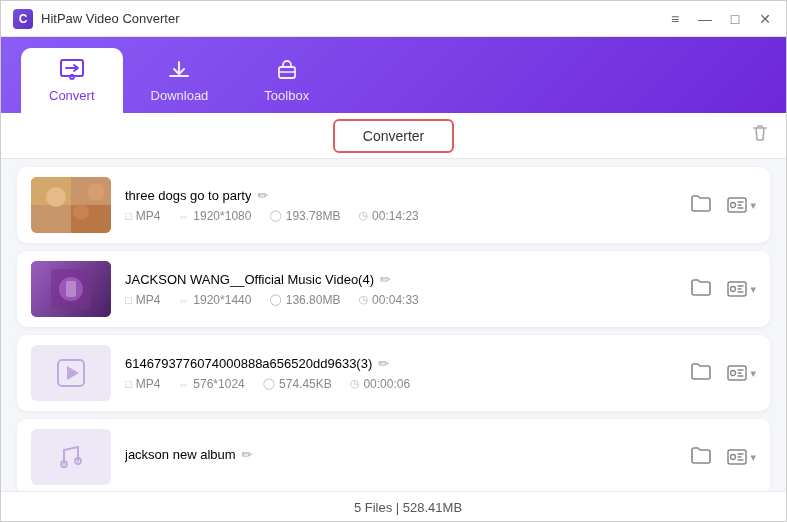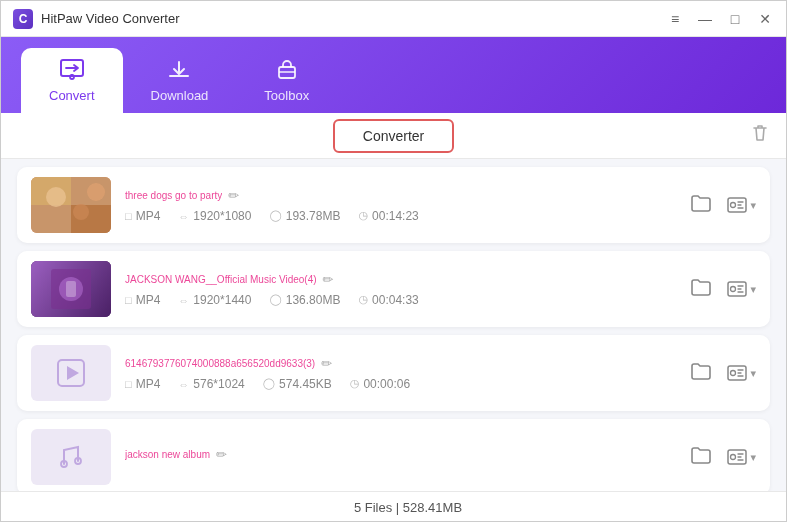--- a/index.html
+++ b/index.html
@@ -169,23 +169,23 @@
       flex: 1;
       min-width: 0;
     }
     .file-name-row {
       display: flex;
       align-items: center;
       gap: 6px;
       margin-bottom: 6px;
     }
     .file-name {
-      font-size: 10px;
+      font-size: 13px;
       font-weight: 500;
-      color: #ec4899;
+      color: #000000;
       white-space: nowrap;
       overflow: hidden;
       text-overflow: ellipsis;
       max-width: 420px;
       text-align: center;
     }
     .edit-icon {
       color: #aaa;
       font-size: 13px;
       cursor: pointer;

